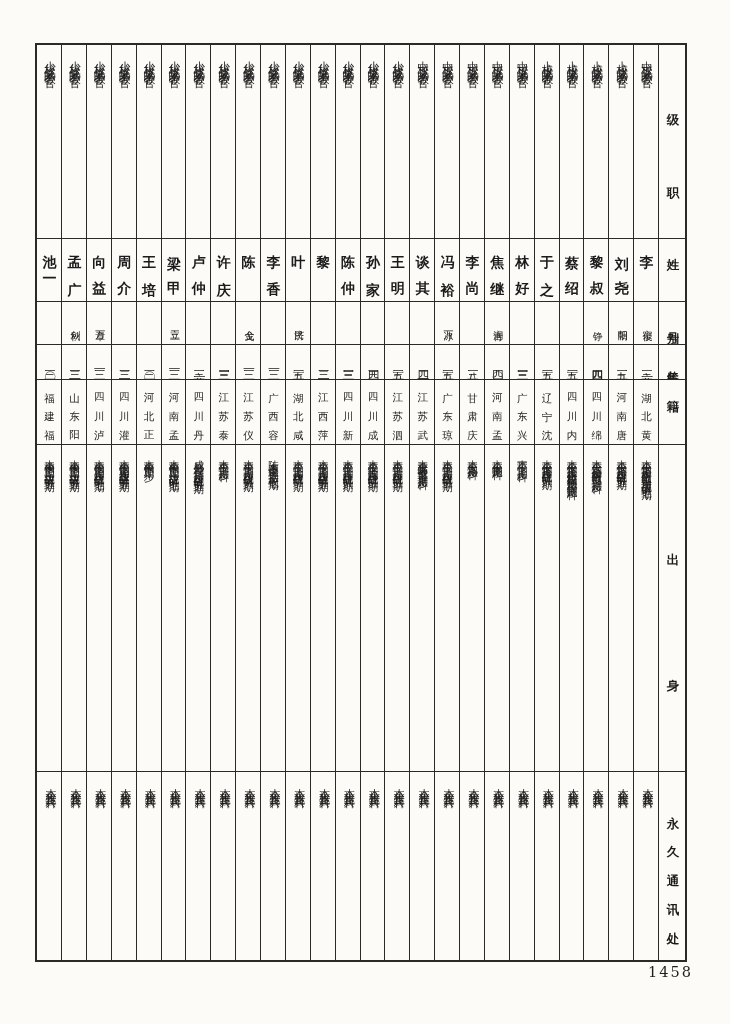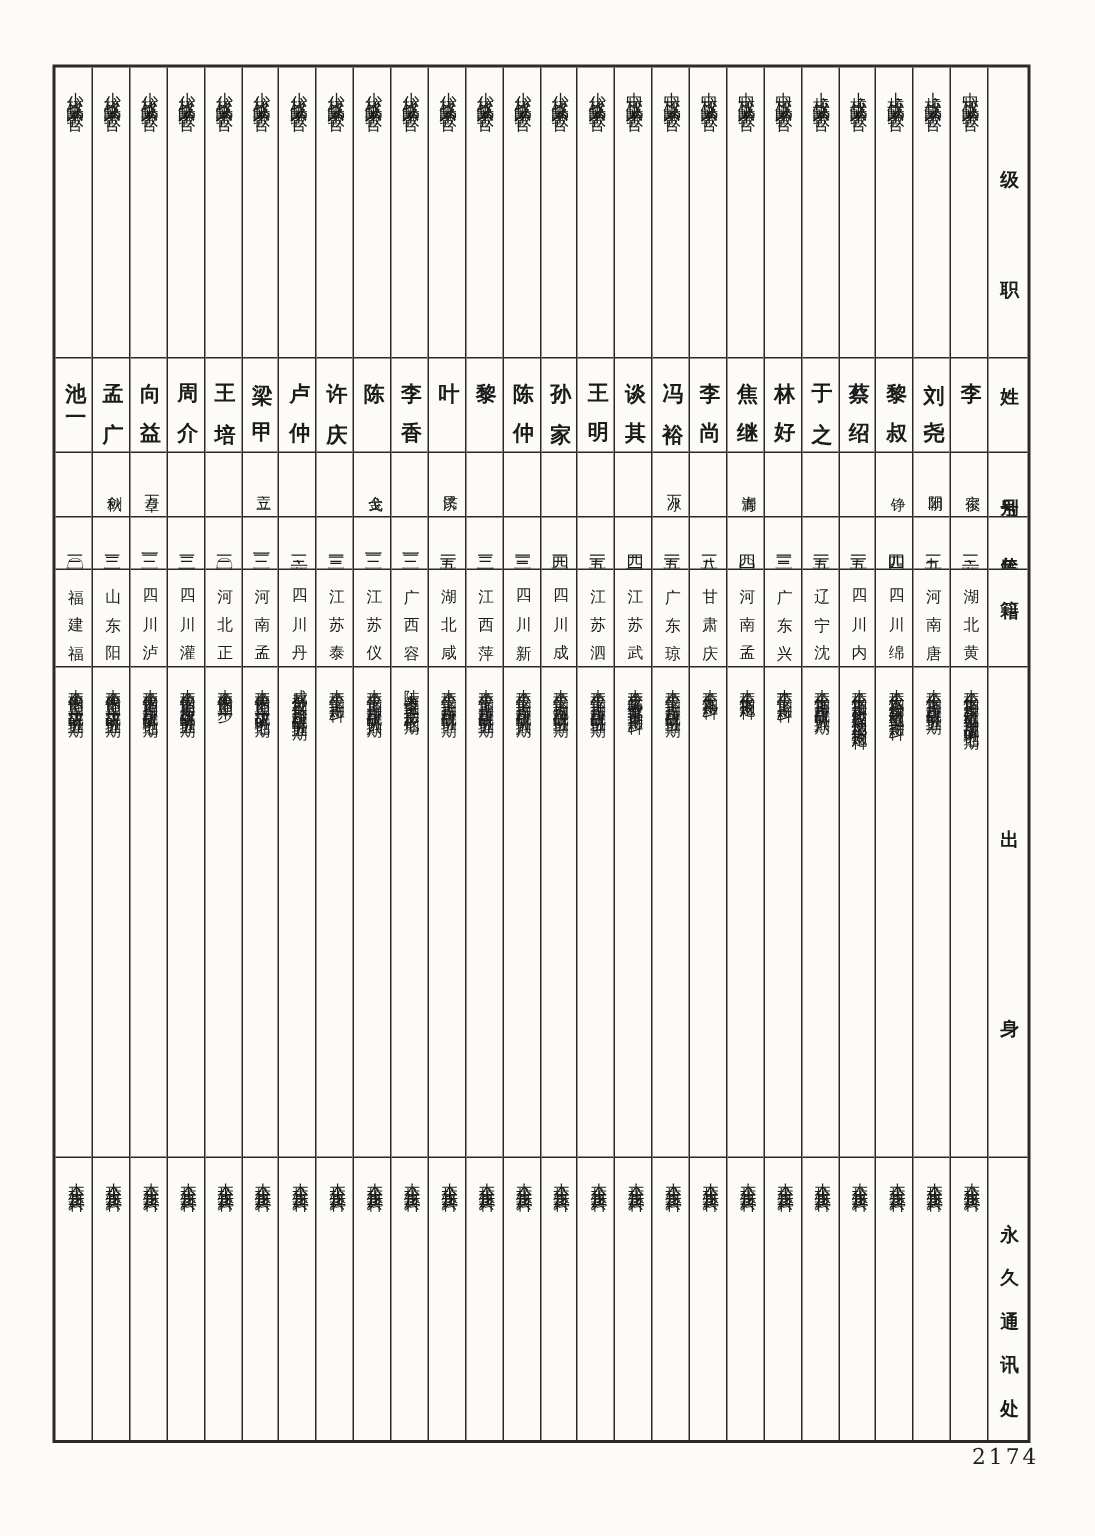--- a/index.html
+++ b/index.html
@@ -338,14 +338,14 @@
     <div class="cell rank">少校战术教官</div>
     <div class="cell name">池一东</div>
     <div class="cell alias"></div>
     <div class="cell age">三〇</div>
     <div class="cell native">福建福州</div>
     <div class="cell origin">本校十四期二步战研班五期</div>
     <div class="cell address">本校步兵科</div>
   </div>
 </div>
 
-  <div class="page-number">2174</div>
+  <div class="page-number">1458</div>
 </div>
 
 </body></html>

